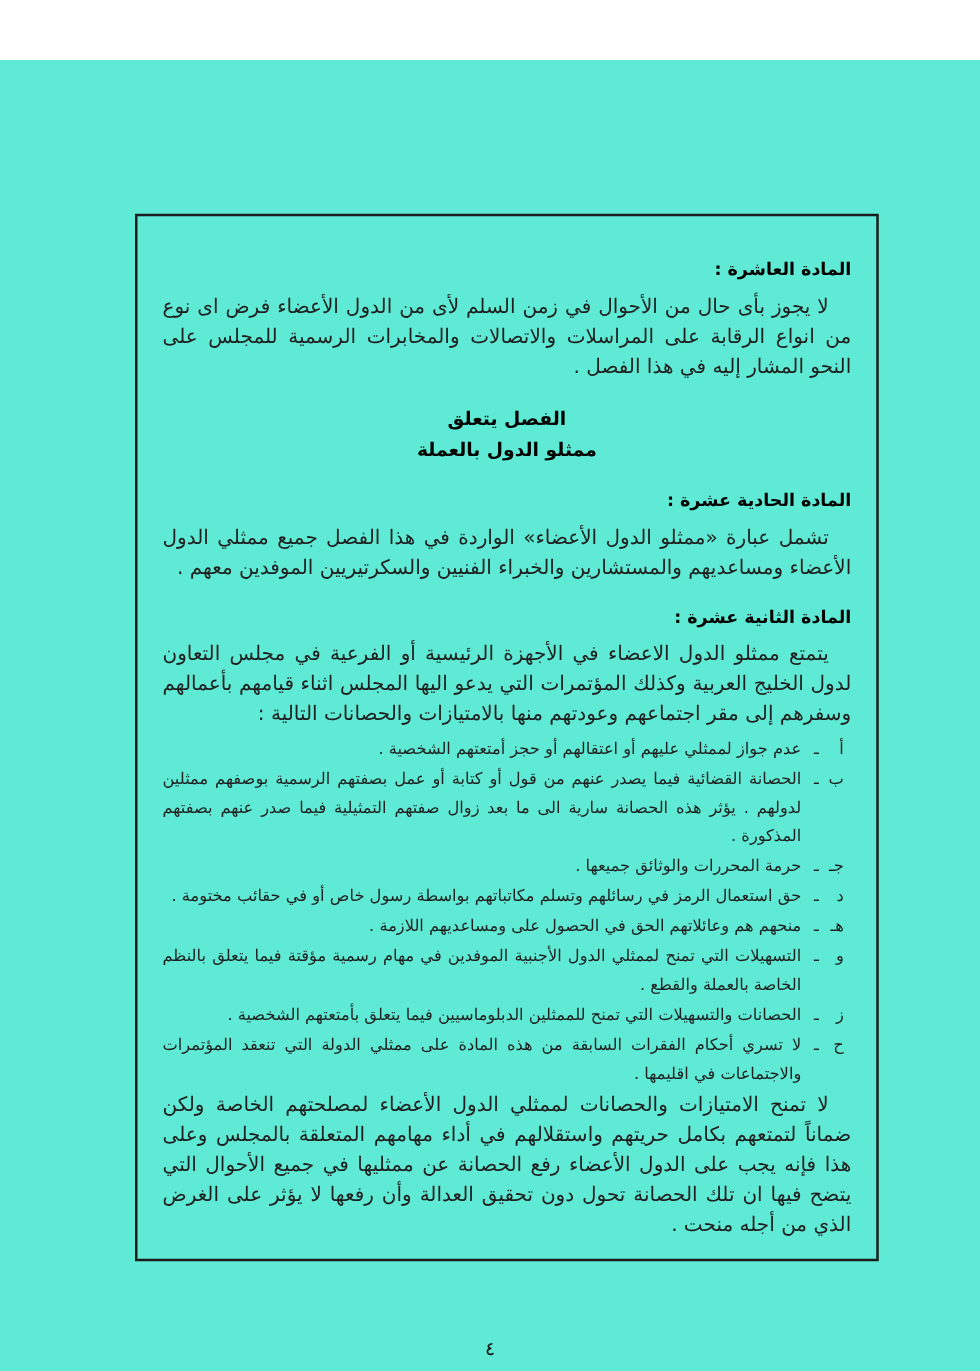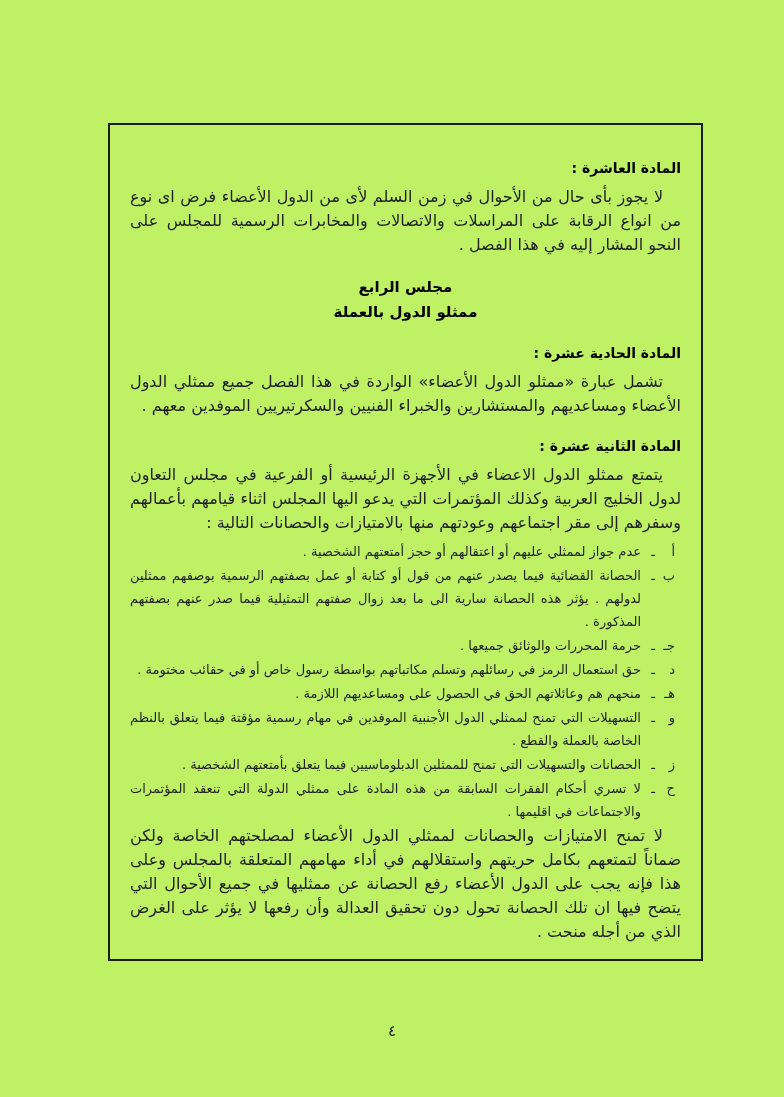--- a/index.html
+++ b/index.html
@@ -10,21 +10,22 @@
   body {
     width: 784px;
     height: 1097px;
     position: relative;
     font-family: "DejaVu Sans", sans-serif;
     color: #1b1b1b;
   }
   .scan-page {
     position: absolute;
     inset: 0;
-    background: #bef264;
+    background: #5eead4;
+    margin-top: 48px;
   }
   .page-frame {
     position: absolute;
     left: 108px;
     top: 123px;
     width: 595px;
     height: 838px;
     border: 2px solid #1c1c1c;
     box-sizing: border-box;
     padding: 34px 20px 0 20px;
@@ -101,21 +102,21 @@
 <body>
 
 <div class="scan-page">
 
   <div class="page-frame">
 
     <h3 class="article-heading">المادة العاشرة :</h3>
     <p class="para">لا يجوز بأى حال من الأحوال في زمن السلم لأى من الدول الأعضاء فرض اى نوع من انواع الرقابة على المراسلات والاتصالات والمخابرات الرسمية للمجلس على النحو المشار إليه في هذا الفصل .</p>
 
     <div class="chapter-heading">
-      <div>مجلس الرابع</div>
+      <div>الفصل يتعلق</div>
       <div>ممثلو الدول بالعملة</div>
     </div>
 
     <h3 class="article-heading">المادة الحادية عشرة :</h3>
     <p class="para">تشمل عبارة «ممثلو الدول الأعضاء» الواردة في هذا الفصل جميع ممثلي الدول الأعضاء ومساعديهم والمستشارين والخبراء الفنيين والسكرتيريين الموفدين معهم .</p>
 
     <h3 class="article-heading block-gap">المادة الثانية عشرة :</h3>
     <p class="para">يتمتع ممثلو الدول الاعضاء في الأجهزة الرئيسية أو الفرعية في مجلس التعاون لدول الخليج العربية وكذلك المؤتمرات التي يدعو اليها المجلس اثناء قيامهم بأعمالهم وسفرهم إلى مقر اجتماعهم وعودتهم منها بالامتيازات والحصانات التالية :</p>
 
     <ul class="items-list">

